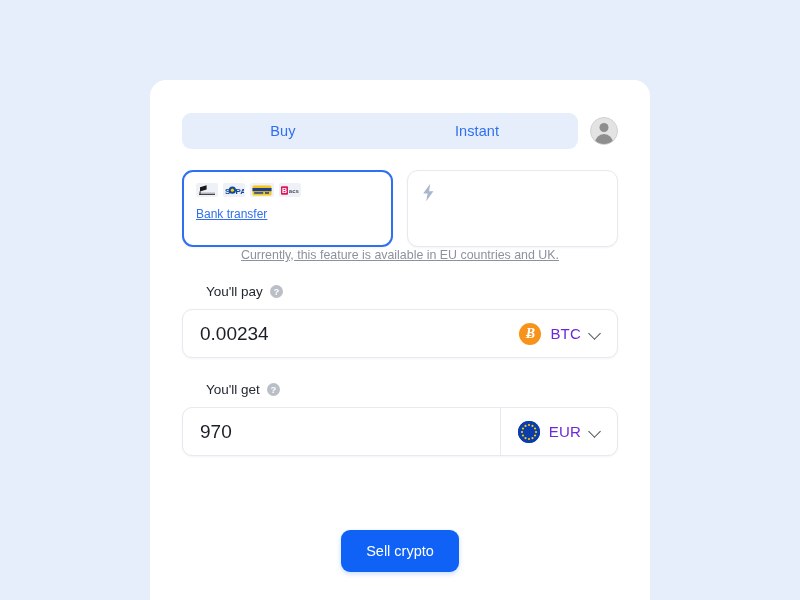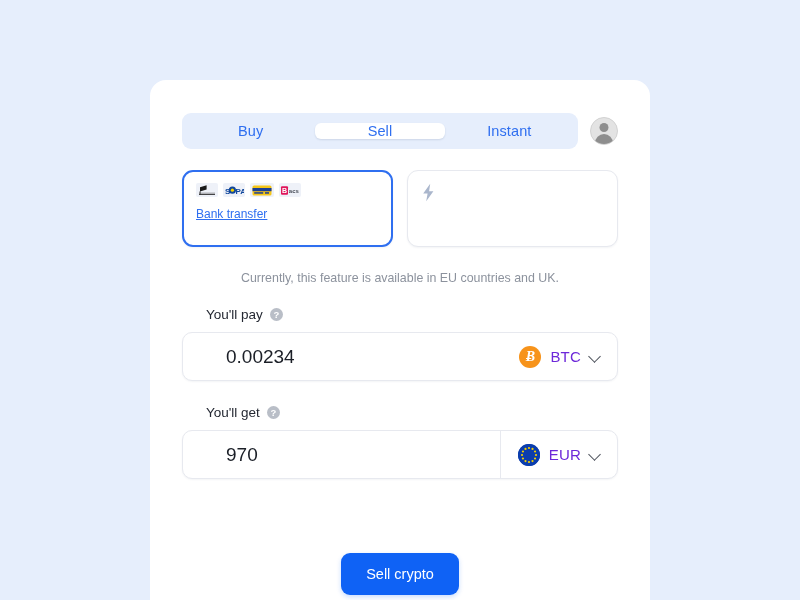--- a/index.html
+++ b/index.html
@@ -155,24 +155,25 @@
   .bolt {
     height: 18px;
     display: flex;
     align-items: center;
   }
 
   .method.unselected .method-label { margin-top: 8px; }
 
   
   .notice {
-    margin-top: 24px;
+    margin-top: 1px;
     text-align: center;
     font-size: 12.4px;
     color: #8c929d;
+    text-decoration: underline;
   }
 
   
   .field-group { margin-top: 22px; }
   .field-group.second { margin-top: 24px; }
 
   .field-label {
     display: flex;
     align-items: center;
     gap: 7px;
@@ -197,21 +198,20 @@
   }
 
   .field {
     display: flex;
     align-items: center;
     height: 49px;
     background: #ffffff;
     border: 1px solid #e7e9ef;
     border-radius: 10px;
     box-shadow: 0 1px 2px rgba(16,38,80,.05);
-    padding-left: 26px;
   }
 
   .amount {
     flex: 1;
     border: none;
     outline: none;
     background: transparent;
     font-family: "Liberation Sans", sans-serif;
     font-size: 19px;
     color: #1b1f27;
@@ -301,21 +301,20 @@
 </style>
 </head>
 <body>
 
 <div class="app-card">
   <div class="card-inner">
 
     <div class="tabs-row">
       <div class="tabs">
         <div class="tab">Buy</div>
-        <div class="tab active">Sell</div>
         <div class="tab">Instant</div>
       </div>
       <div class="avatar"></div>
     </div>
 
     <div class="methods">
 
       <div class="method selected">
         <div class="badges">
 

